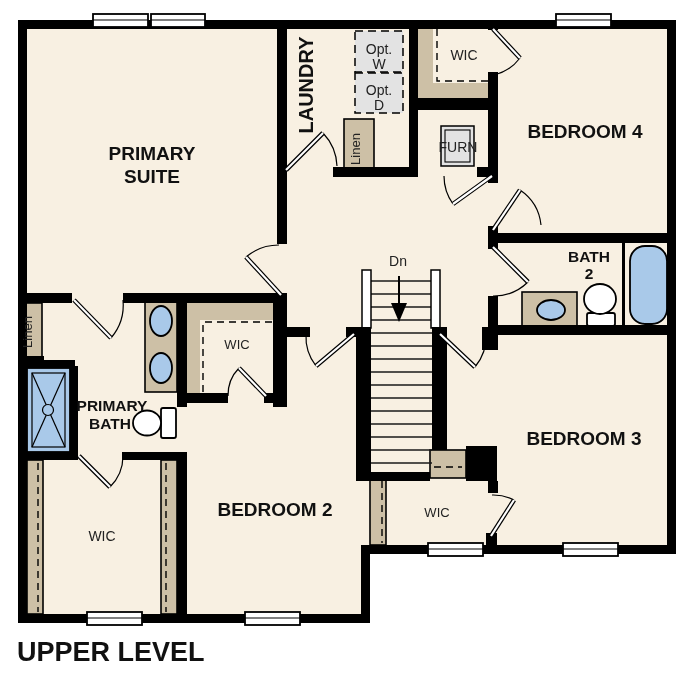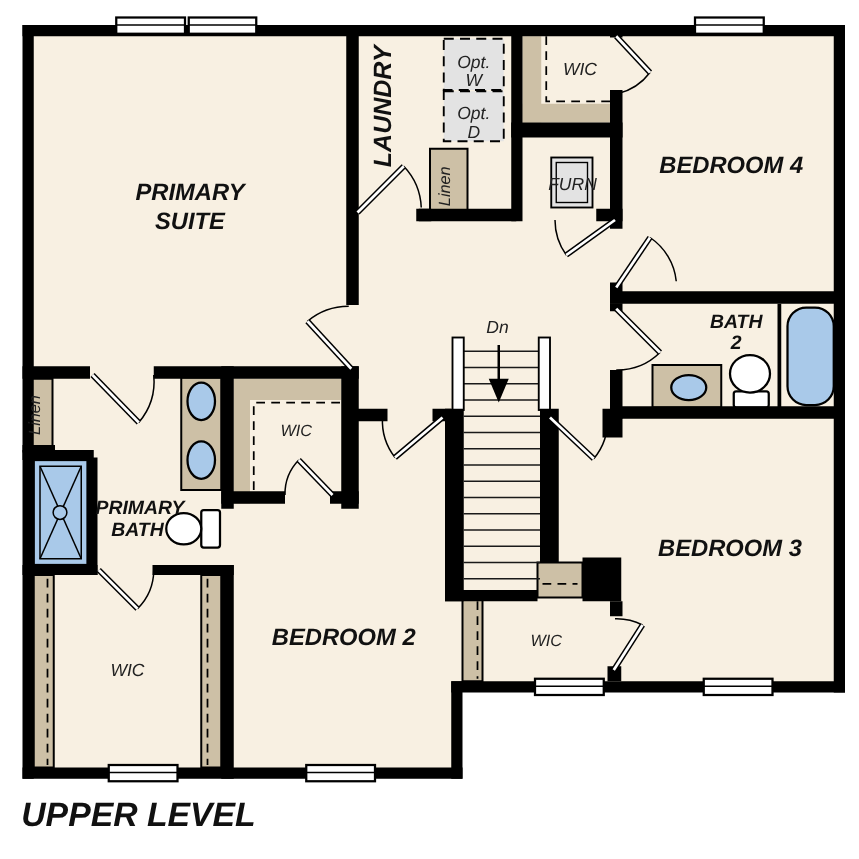--- a/index.html
+++ b/index.html
@@ -1,20 +1,20 @@
 <!DOCTYPE html>
 <html style="--floor: #f8f0e2; --wall: #000000; --closet: #cdc0a6; --fixture_blue: #a9c9e9; --appliance_gray: #e3e3e3; --text: #111111; --background: #ffffff;"><head>
 <meta charset="utf-8">
 <style>
   :root{
     --floor:#f8f0e2; --wall:#000000; --closet:#cdc0a6; --fixture_blue:#a9c9e9;
     --appliance_gray:#e3e3e3; --text:#111111; --background:#ffffff;
   }
   html,body{margin:0;padding:0;background:var(--background);}
-  .stage{width:592px;height:687px;position:relative;background:var(--background);font-style:italic;}
+  .stage{width:592px;height:687px;position:relative;background:var(--background);}
   svg{display:block;}
   .floor{fill:var(--floor);}
   .wall{fill:var(--wall);}
   .tan{fill:var(--closet);stroke:var(--wall);stroke-width:1.6;}
   .tan-noline{fill:var(--closet);}
   .gray{fill:var(--appliance_gray);}
   .blue{fill:var(--fixture_blue);stroke:var(--wall);stroke-width:1.8;}
   .white-fix{fill:#ffffff;stroke:var(--wall);stroke-width:1.8;}
   .thin{stroke:var(--wall);stroke-width:1.2;fill:none;}
   .dash{stroke:var(--wall);stroke-width:1.4;fill:none;stroke-dasharray:7 5;}

